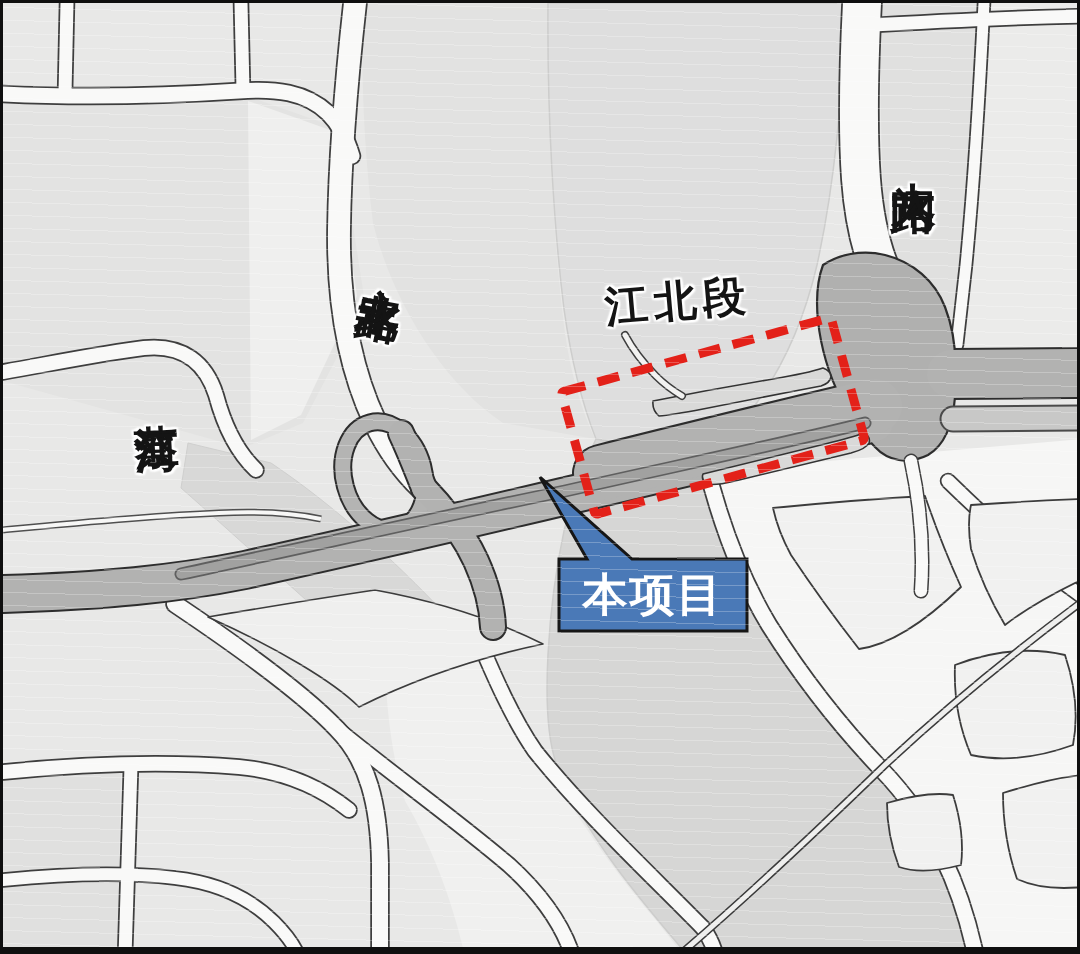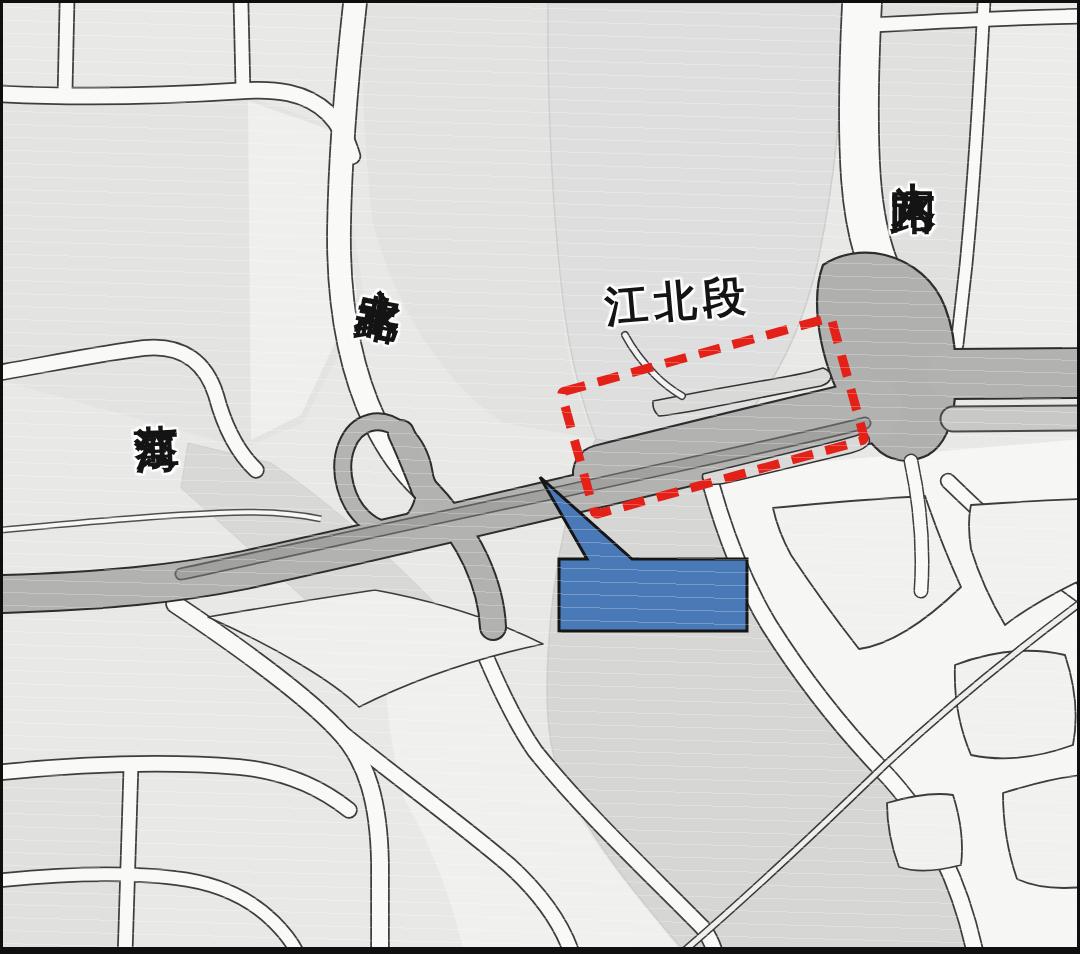--- a/index.html
+++ b/index.html
@@ -160,13 +160,14 @@
     <path d="M 537,474 L 584,556 L 556,556 L 556,628 L 744,628 L 744,556 L 629,556 Z" fill="#4a79b7" stroke="#161616" stroke-width="3" stroke-linejoin="miter"></path>
   </svg>
 
   <div class="texture"></div>
 
   <div class="maplabel vert lbl-river">蔡江河</div>
   <div class="maplabel vert lbl-yongfeng">永丰北路</div>
   <div class="maplabel lbl-jiangbei">江北段</div>
   <div class="maplabel vert lbl-dazha">大闸路</div>
 
+  <div class="callout-text">本项目</div>
 </div>
 
 </body></html>

